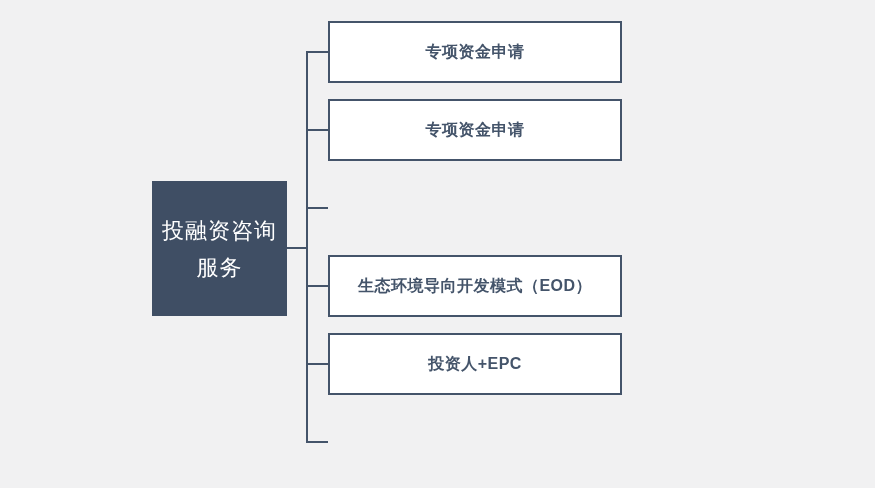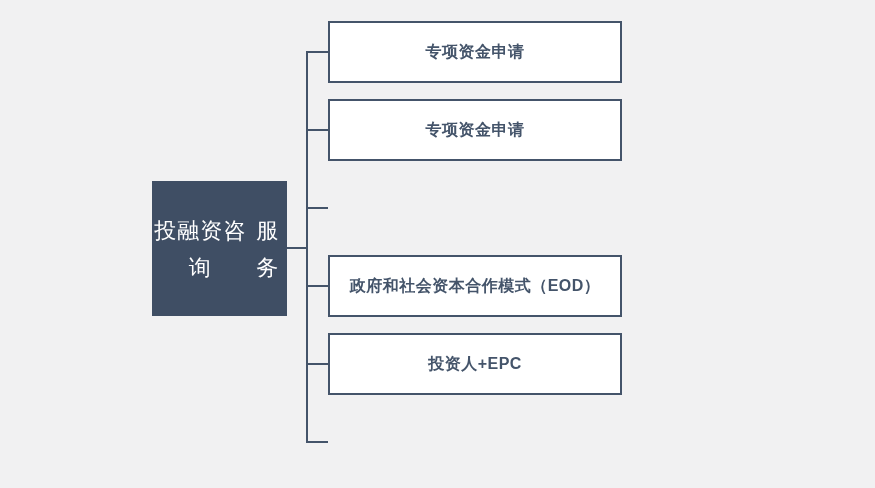--- a/index.html
+++ b/index.html
@@ -17,21 +17,21 @@
   }
   .root-node {
     position: absolute;
     left: 152px;
     top: 181px;
     width: 135px;
     height: 135px;
     background: #3f4e64;
     color: #ffffff;
     display: flex;
-    flex-direction: row;
+    flex-direction: column;
     align-items: center;
     justify-content: center;
     text-align: center;
     font-size: 22px;
     font-weight: 400;
     line-height: 37px;
     letter-spacing: 1px;
   }
   .connector {
     position: absolute;
@@ -88,19 +88,19 @@
   <div class="connector conn-branch b4"></div>
   <div class="connector conn-branch b5"></div>
 
   <div class="leaf-box box0">
     <span>专项资金申请</span>
   </div>
   <div class="leaf-box box1">
     <span>专项资金申请</span>
   </div>
   <div class="leaf-box box3">
-    <span>政府和社会资本合作模式（EOD）</span>
+    <span>生态环境导向开发模式（EOD）</span>
   </div>
   <div class="leaf-box box4">
     <span>投资人+EPC</span>
   </div>
 
 </div>
 
 </body></html>

